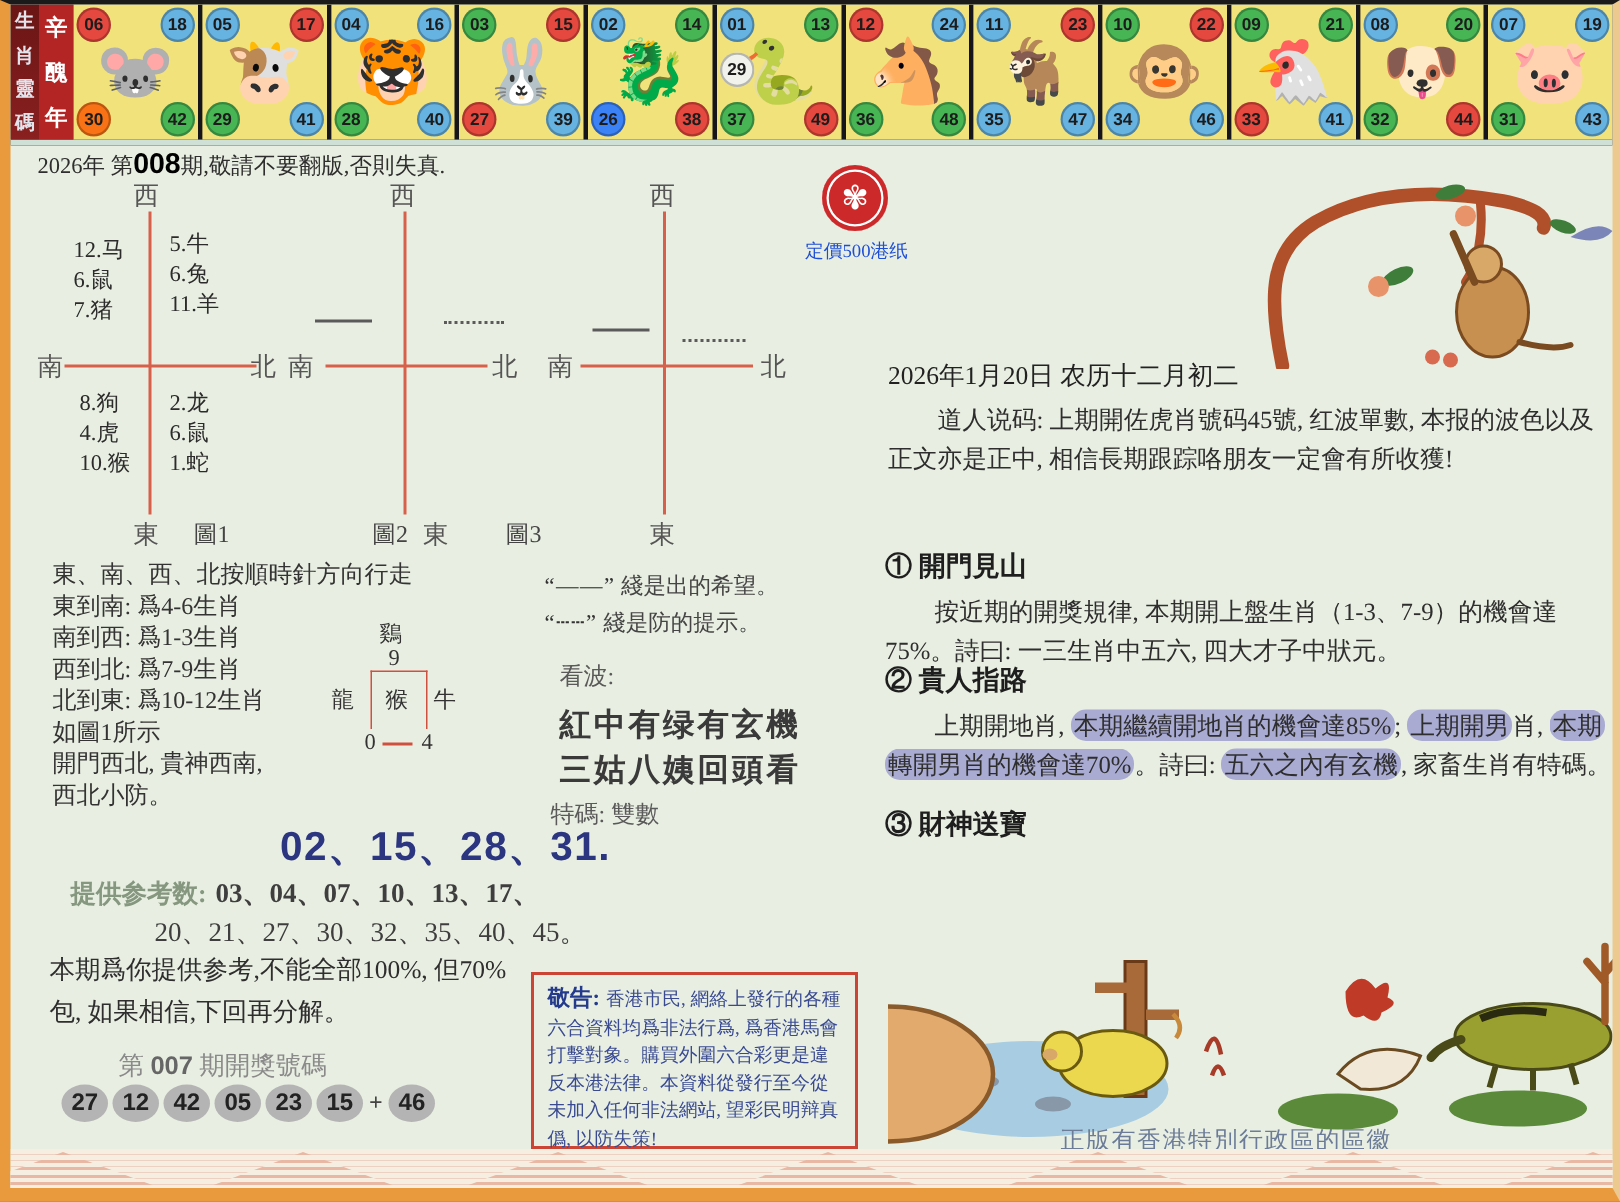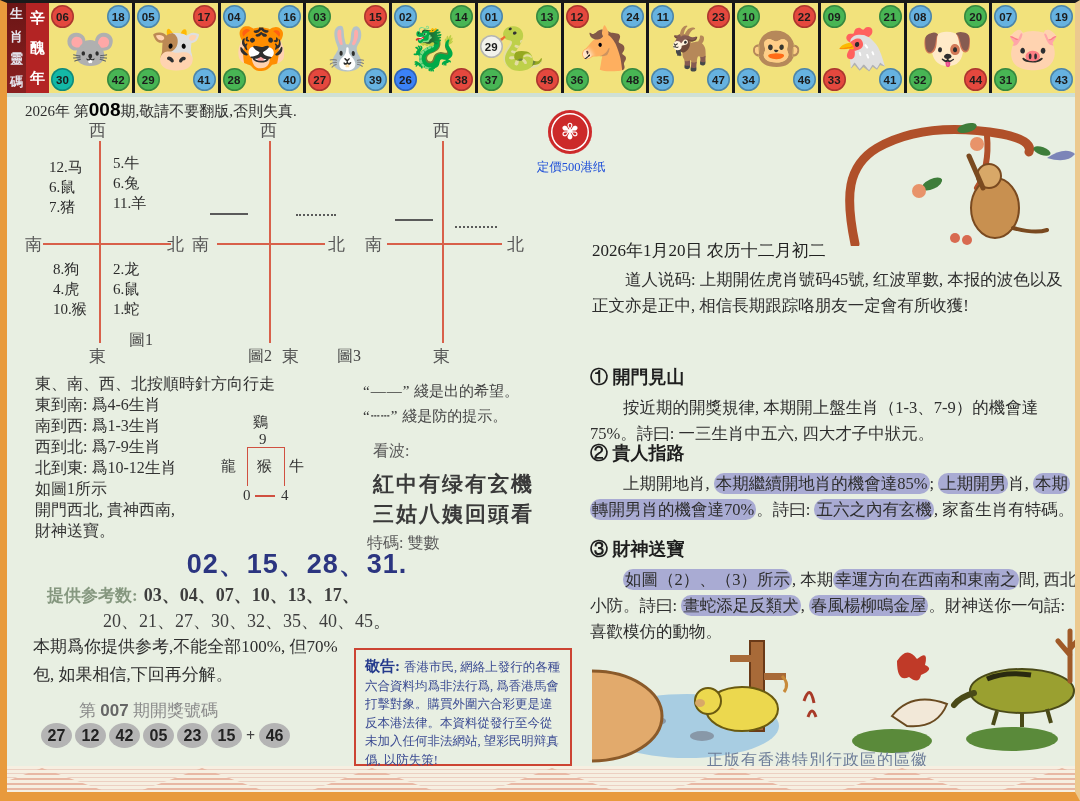--- a/index.html
+++ b/index.html
@@ -112,21 +112,21 @@
           <div>辛</div>
           <div>醜</div>
           <div>年</div>
         </div>
     </div>
     <div class="cards" id="banner-cards">
         <div class="card">
           <div class="animal">🐭</div>
           <span class="ball pos-tl" style="background: rgb(228, 72, 62);">06</span>
           <span class="ball pos-tr" style="background: rgb(102, 178, 224);">18</span>
-          <span class="ball pos-bl" style="background: #14b8a6; margin-top: 44px;">30</span>
+          <span class="ball pos-bl" style="background: #f97316; margin-top: 44px;">30</span>
           <span class="ball pos-br" style="background: rgb(72, 181, 84);">42</span>
         </div>
         <div class="card">
           <div class="animal">🐮</div>
           <span class="ball pos-tl" style="background: rgb(102, 178, 224);">05</span>
           <span class="ball pos-tr" style="background: rgb(228, 72, 62);">17</span>
           <span class="ball pos-bl" style="background: rgb(72, 181, 84);">29</span>
           <span class="ball pos-br" style="background: rgb(102, 178, 224);">41</span>
         </div>
         <div class="card">
@@ -207,21 +207,21 @@
     <span>2026年 第</span><span class="issue">008</span><span>期,敬請不要翻版,否則失真.</span>
   </div>
 
   <div class="diag" style="left:20px;top:112px;">
     <div class="axis-v" style="left:72px;top:26px;height:202px;"></div>
     <div class="axis-h" style="left:16px;top:128px;width:128px;"></div>
     <div class="dlab" style="left:62px;top:4px;">西</div>
     <div class="dlab" style="left:-2px;top:118px;">南</div>
     <div class="dlab" style="left:140px;top:118px;">北</div>
     <div class="dlab" style="left:62px;top:230px;">東</div>
-    <div class="dcap" style="left:102px;top:215px;">圖1</div>
+    <div class="dcap" style="left:102px;top:231px;">圖1</div>
     <div class="qlist" style="left:22px;top:42px;">
         <div>12.马</div>
         <div>6.鼠</div>
         <div>7.猪</div>
       </div>
     <div class="qlist" style="left:86px;top:38px;">
         <div>5.牛</div>
         <div>6.兔</div>
         <div>11.羊</div>
       </div>
@@ -262,21 +262,21 @@
   </div>
 
   <div class="walk-rules">
       <div>東、南、西、北按順時針方向行走</div>
       <div>東到南: 爲4-6生肖</div>
       <div>南到西: 爲1-3生肖</div>
       <div>西到北: 爲7-9生肖</div>
       <div>北到東: 爲10-12生肖</div>
       <div>如圖1所示</div>
       <div>開門西北, 貴神西南,</div>
-      <div>財神送寶。</div>
+      <div>西北小防。</div>
     </div>
 
   <div class="mini-diag">
     <span style="left:34px;top:0px;">鷄</span>
     <span style="left:40px;top:18px;">9</span>
     <div class="mini-box"></div>
     <span style="left:2px;top:44px;">龍</span>
     <span style="left:38px;top:44px;">猴</span>
     <span style="left:70px;top:44px;">牛</span>
     <span style="left:24px;top:74px;">0</span>
@@ -352,21 +352,20 @@
   <div class="section" style="top:362px;font-family:Liberation Serif, serif;">
     <div class="sec-head">① 開門見山</div>
     <div class="sec-body"><span>按近期的開獎規律, 本期開上盤生肖（1-3、7-9）的機會達75%。詩曰: 一三生肖中五六, 四大才子中狀元。</span></div>
   </div>
   <div class="section" style="top:438px;">
     <div class="sec-head">② 貴人指路</div>
     <div class="sec-body"><span>上期開地肖, </span><span class="hl">本期繼續開地肖的機會達85%</span><span>; </span><span class="hl">上期開男</span><span>肖, </span><span class="hl">本期轉開男肖的機會達70%</span><span>。詩曰: </span><span class="hl">五六之內有玄機</span><span>, 家畜生肖有特碼。</span></div>
   </div>
   <div class="section" style="top:534px;">
     <div class="sec-head">③ 財神送寶</div>
-    <div class="sec-body"><span class="hl">如圖（2）、（3）所示</span><span>, 本期</span><span class="hl">幸運方向在西南和東南之</span><span>間, 西北小防。詩曰: </span><span class="hl">畫蛇添足反類犬</span><span>, </span><span class="hl">春風楊柳鳴金屋</span><span>。財神送你一句話: 喜歡模仿的動物。</span></div>
   </div>
 
   <svg class="illu" style="left:585px;top:618px;" width="490" height="145" viewBox="0 0 490 145">
     <ellipse cx="95" cy="105" rx="92" ry="32" fill="#a8cde2"></ellipse>
     <ellipse cx="60" cy="100" rx="14" ry="5" fill="#8898a8"></ellipse>
     <ellipse cx="110" cy="115" rx="12" ry="5" fill="#8898a8"></ellipse>
     <rect x="158" y="20" width="14" height="90" fill="#a86a38" stroke="#6a3a18" stroke-width="2"></rect>
     <rect x="138" y="34" width="22" height="7" fill="#a86a38"></rect>
     <rect x="172" y="52" width="22" height="7" fill="#a86a38"></rect>
     <ellipse cx="150" cy="88" rx="36" ry="22" fill="#ecd84e" stroke="#6a5a10" stroke-width="2"></ellipse>

